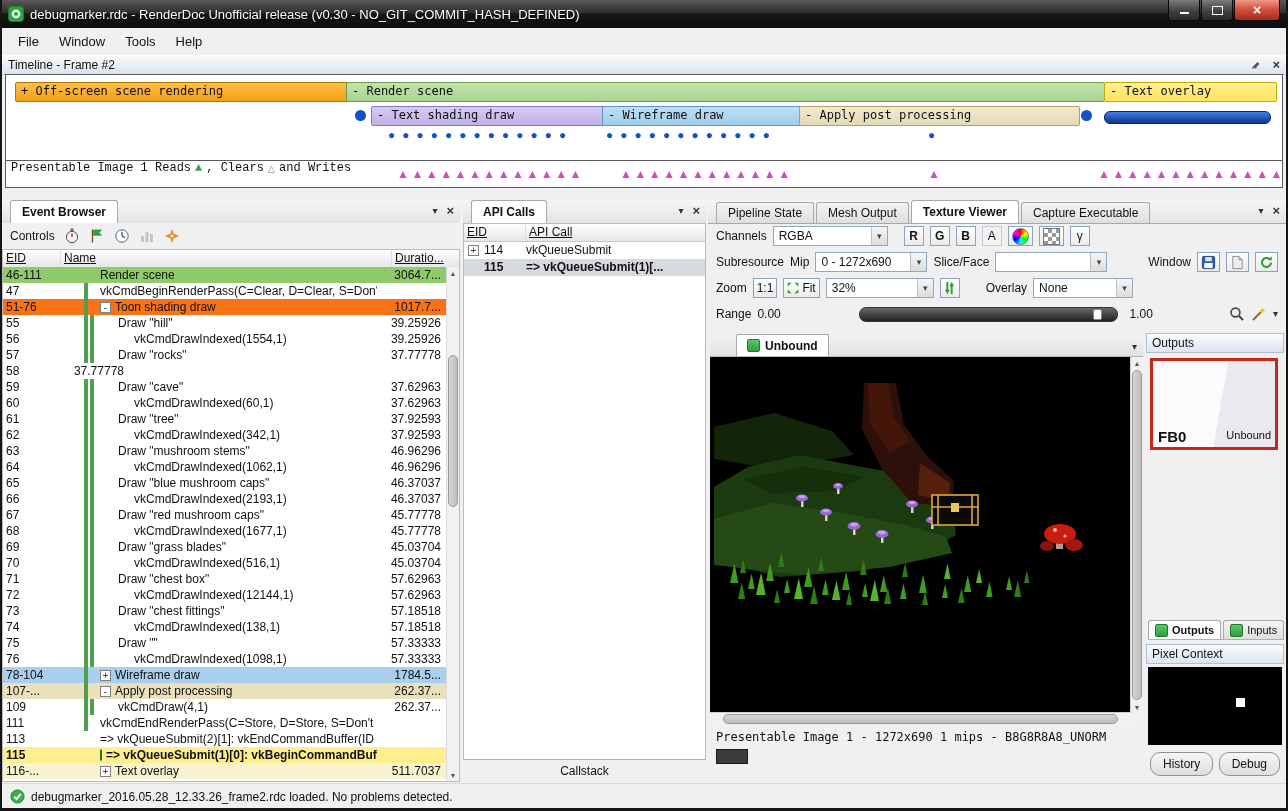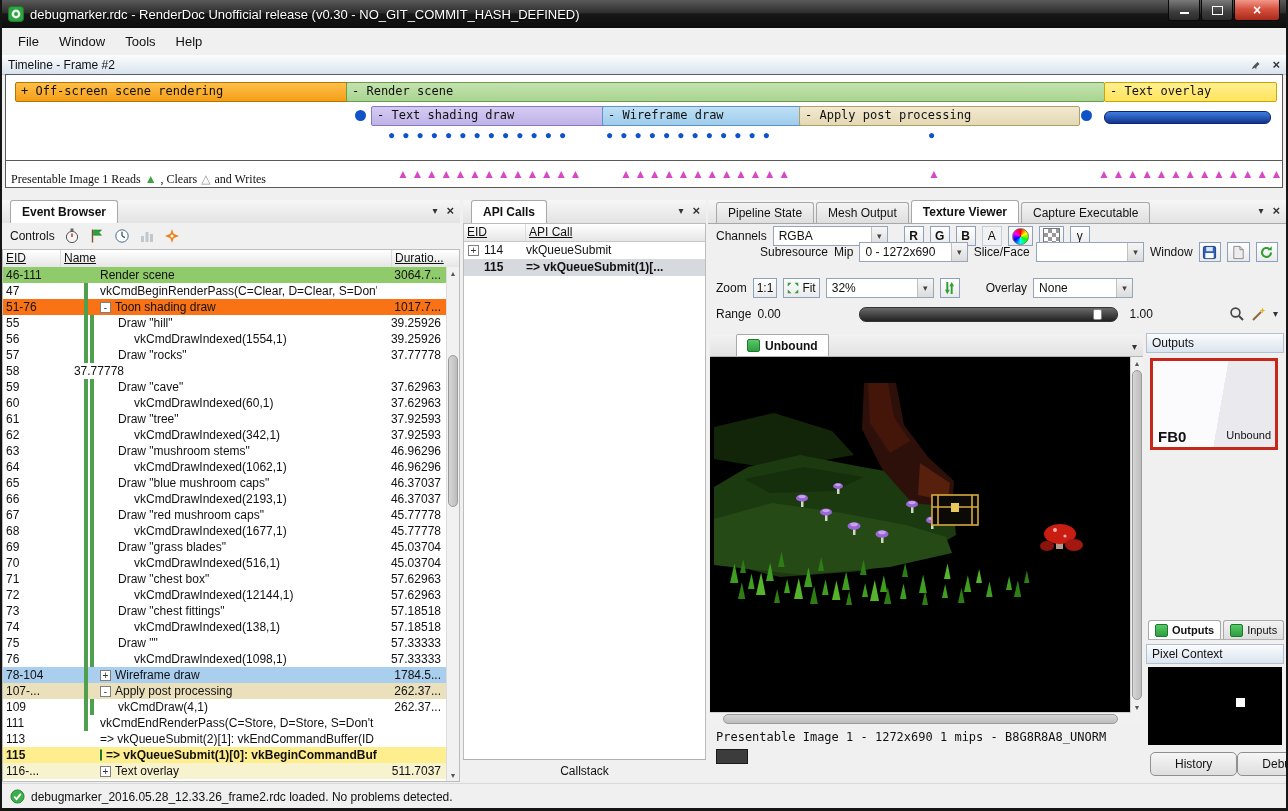--- a/index.html
+++ b/index.html
@@ -36,22 +36,22 @@
     font-family:"DejaVu Sans Mono",monospace;font-size:12px;padding-left:5px;white-space:nowrap;overflow:hidden;}
   .bar-off{background:linear-gradient(#ffc04a,#f59e16);border-color:#b37400;}
   .bar-render{background:linear-gradient(#c4e3ae,#a8d490);border-color:#6a9e4e;}
   .bar-overlay{background:linear-gradient(#ffef92,#ffe45c);border-color:#c8a800;}
   .bar-toon{background:linear-gradient(#d4cbf2,#bfb2e8);border-color:#8878c0;}
   .bar-wire{background:linear-gradient(#bfdff5,#9ecdec);border-color:#5a94c8;}
   .bar-post{background:linear-gradient(#f1e9d1,#e4d9b4);border-color:#b0a068;}
   .bigdot{position:absolute;width:11px;height:11px;border-radius:50%;background:#1053c8;}
   .dots{position:absolute;color:#1053c8;font-size:12px;letter-spacing:7px;white-space:nowrap;}
   .capsule{position:absolute;height:11px;border-radius:6px;background:linear-gradient(#3e7ee0,#12348f);border:1px solid #0a2670;}
-  .present-line{position:absolute;left:5px;top:0;bottom:0;display:flex;align-items:flex-end;gap:4px;
-    font-family:Liberation Serif, serif;font-size:12px;white-space:nowrap;}
+  .present-line{position:absolute;left:5px;top:0;bottom:0;display:flex;align-items:flex-start;gap:4px;
+    font-family:Liberation Mono, monospace;font-size:12px;white-space:nowrap;}
   .tri-m{position:absolute;top:0;bottom:0;display:flex;align-items:center;color:#d748c8;font-size:12px;letter-spacing:2.5px;}
   .tri-g{color:#3fa43f;font-size:12px;}
   .tri-w{color:#999;font-size:12px;}
 
   
   .panel{position:absolute;top:200px;height:582px;background:#f0f0f0;}
   .tabbar{height:23px;border-bottom:1px solid #a8a8a8;background:linear-gradient(#f6f6f6,#e3e3e3);
     display:flex;align-items:flex-end;padding-left:8px;gap:2px;position:relative;}
   .tab{height:20px;display:flex;align-items:center;gap:5px;padding:0 11px;font-size:12px;
     background:linear-gradient(#f4f4f4,#dedede);border:1px solid #a8a8a8;border-bottom:none;border-radius:3px 3px 0 0;}
@@ -144,22 +144,22 @@
   .fb-big{position:absolute;left:5px;bottom:2px;font-size:15px;font-weight:bold;}
   .fb-sm{position:absolute;right:4px;bottom:6px;font-size:11px;}
   .oc-tabs{position:absolute;top:287px;left:2px;right:0;height:19px;display:flex;gap:2px;align-items:flex-end;border-bottom:1px solid #b0b0b0;}
   .octab{height:18px;display:flex;align-items:center;gap:4px;padding:0 6px;font-size:11px;
     background:linear-gradient(#f4f4f4,#dedede);border:1px solid #a8a8a8;border-bottom:none;border-radius:3px 3px 0 0;}
   .octab.active{background:#fff;font-weight:bold;}
   .pc-h{position:absolute;top:311px;left:0;right:0;}
   .pc-box{position:absolute;top:334px;left:2px;right:2px;height:78px;background:#000;}
   .pc-dot{position:absolute;left:88px;top:31px;width:9px;height:9px;background:#fff;}
   .oc-btns{position:absolute;top:419px;left:4px;right:4px;display:flex;justify-content:space-between;}
-  .btn{height:22px;padding:0 24px;background:linear-gradient(#f6f6f6,#dedede);border:1px solid #909090;
-    border-radius:5px;display:flex;align-items:center;font-size:12px;}
+  .btn{height:22px;padding:0 12px;background:linear-gradient(#f6f6f6,#dedede);border:1px solid #909090;
+    border-radius:10px;display:flex;align-items:center;font-size:12px;}
 
   
   .statusbar{position:absolute;left:0;right:0;top:783px;height:25px;background:#f0f0f0;border-top:1px solid #dadada;
     display:flex;align-items:center;gap:6px;padding-left:8px;}
 </style>
 </head>
 <body>
 
 <div class="screen">
 
@@ -661,21 +661,21 @@
           <span class="wheel"></span>
         </div>
       <div class="btn-sm">
           <span class="checker"></span>
         </div>
       <div class="btn-sm">
           <span>γ</span>
         </div>
     </div>
 
-    <div class="tv-row" style="top:39px;margin-left:44px;">
+    <div class="tv-row" style="top:49px;">
       <span class="lbl">Subresource</span>
       <span class="lbl">Mip</span>
       <div class="combo" style="width:112px;">
         <span>0 - 1272x690</span>
         <span class="arrow">▾</span>
       </div>
       <span class="lbl">Slice/Face</span>
       <div class="combo" style="width:112px;">
         <span></span>
         <span class="arrow">▾</span>

